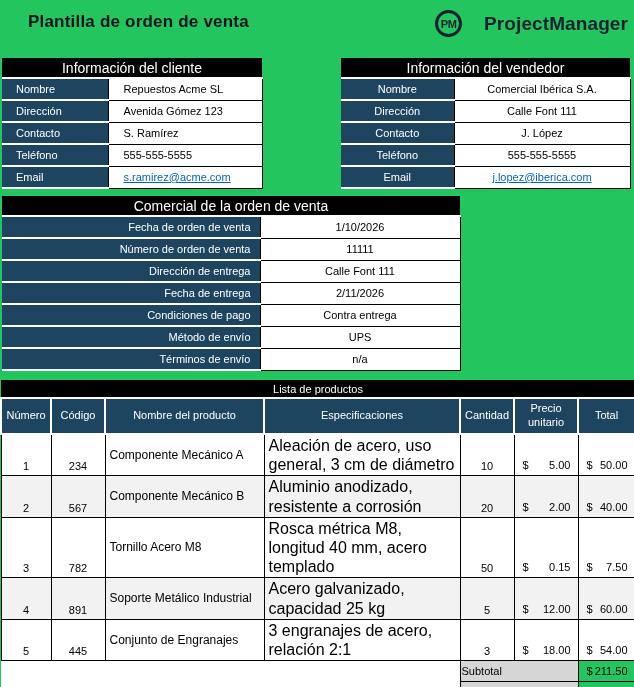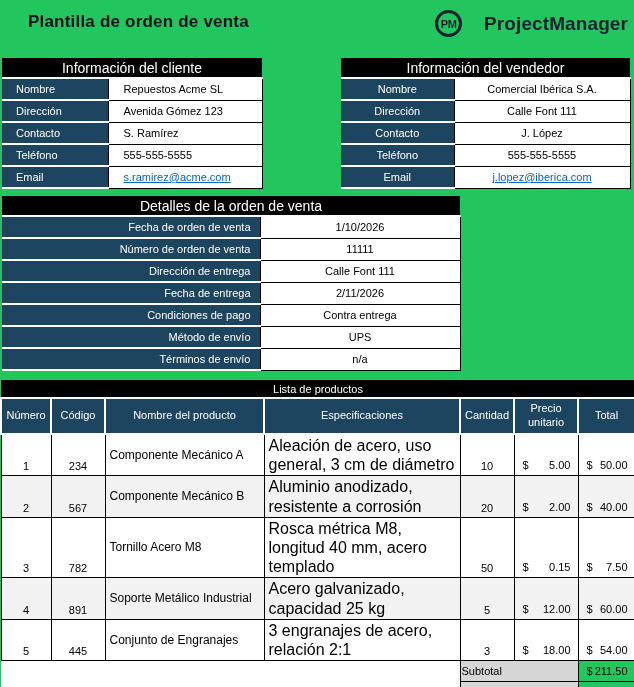--- a/index.html
+++ b/index.html
@@ -132,21 +132,21 @@
   </tbody>
     </table>
 
   <table class="details">
     <colgroup>
         <col style="width:258px">
         <col style="width:200px">
       </colgroup>
     <tbody>
         <tr class="sec-head">
-          <td colspan="2">Detalles de la orden de venta</td>
+          <td colspan="2">Comercial de la orden de venta</td>
         </tr>
     <tr>
       <td class="lbl">Fecha de orden de venta</td>
       <td class="val">1/10/2026</td>
     </tr>
     <tr>
       <td class="lbl">Número de orden de venta</td>
       <td class="val">11111</td>
     </tr>
     <tr>

